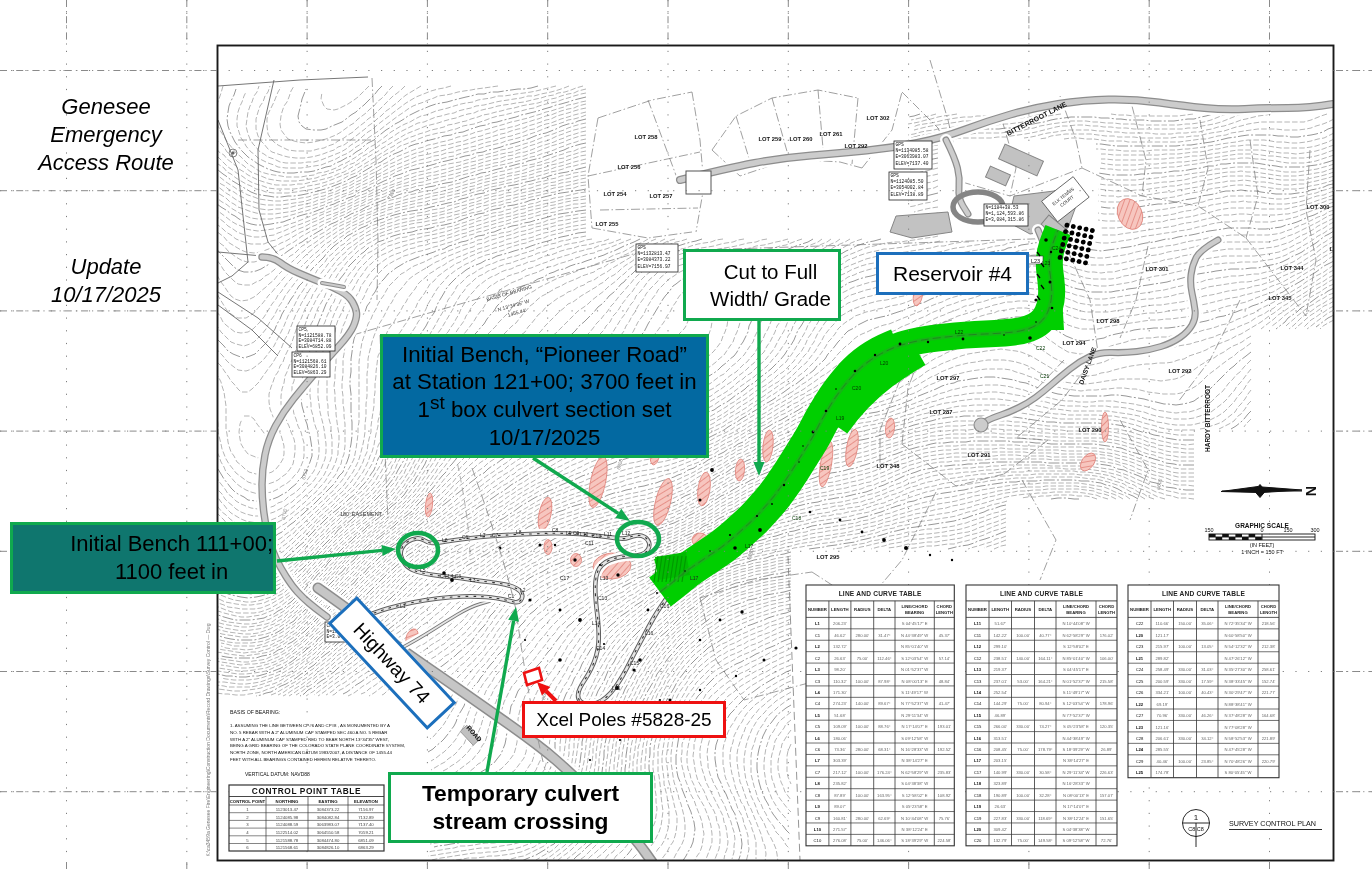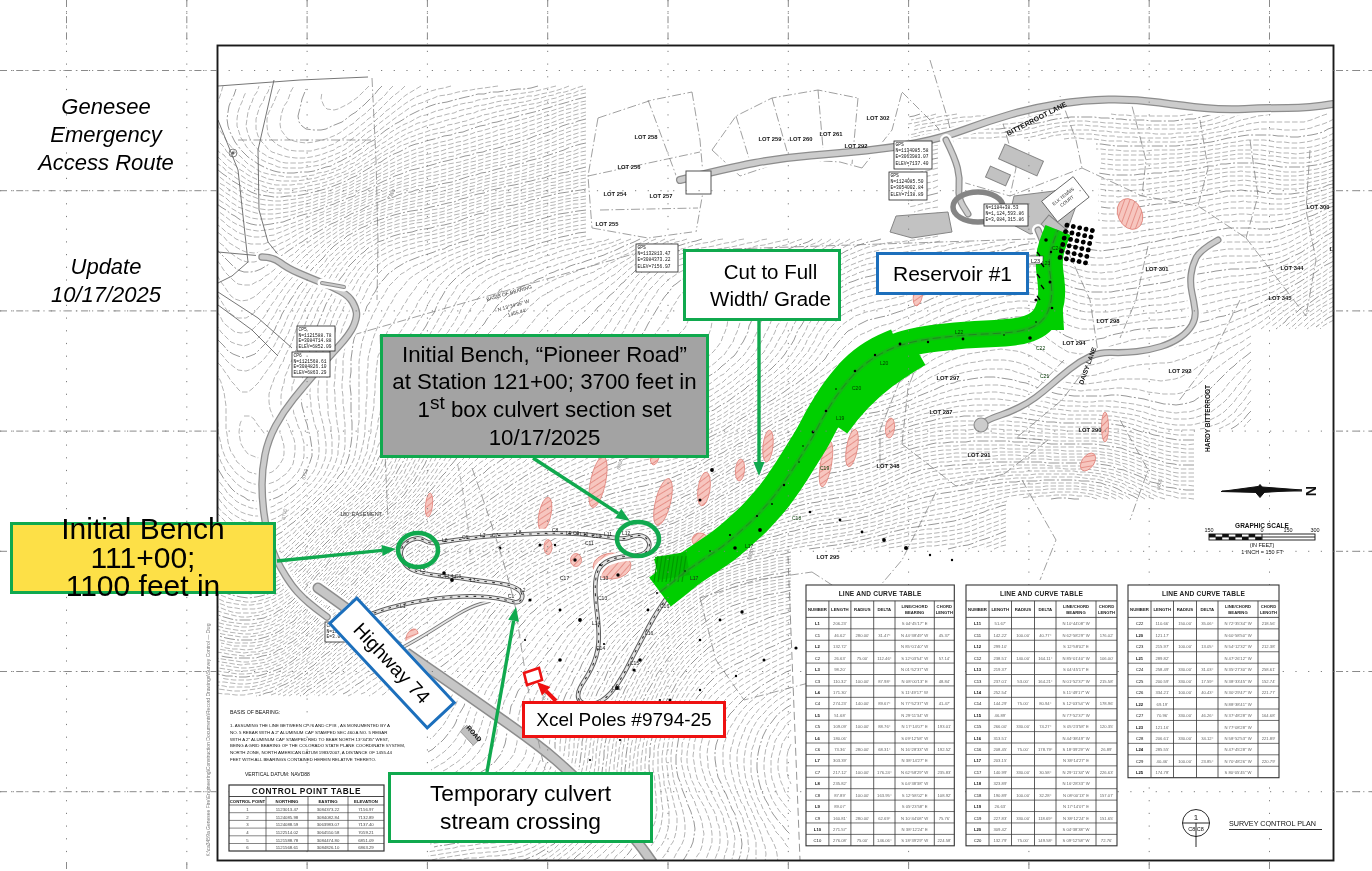--- a/index.html
+++ b/index.html
@@ -1190,30 +1190,30 @@
 <line x1="556" y1="701" x2="546.2" y2="691.2" stroke="#ee1111" stroke-width="4"></line>
       <polygon points="537,682 550.4,686.9 541.9,695.4" fill="#ee1111"></polygon>
 <polygon points="524,673 539,668 542,680 527,685" fill="#fff" stroke="#ee1111" stroke-width="2.6"></polygon>
 </svg>
 <div class="mtitle" style="top:93px;">Genesee<br>Emergency<br>Access Route</div>
 <div class="mtitle" style="top:207px;margin-top:46px;">Update<br>10/17/2025</div>
 <div style="position:absolute;left:683px;top:249px;width:158px;height:72px;border:3.7px solid #10a94e;background:#fff;display:flex;align-items:center;justify-content:center;text-align:center;font-size:20.5px;line-height:27.5px;color:#000;box-sizing:border-box;padding-left:17px;">
       <div>Cut to Full<br>Width/ Grade</div>
     </div>
 <div style="position:absolute;left:876px;top:252px;width:153px;height:43px;border:3.7px solid #1c6fbc;background:#fff;display:flex;align-items:center;justify-content:center;text-align:center;font-size:21px;line-height:21px;color:#000;box-sizing:border-box;">
-      <div>Reservoir #1</div>
+      <div>Reservoir #4</div>
     </div>
-<div style="position:absolute;left:380px;top:334px;width:329px;height:124px;border:3.7px solid #10a94e;background:#a3a3a3;display:flex;align-items:center;justify-content:center;text-align:center;font-size:22.3px;line-height:27.7px;color:#000;box-sizing:border-box;">
+<div style="position:absolute;left:380px;top:334px;width:329px;height:124px;border:3.7px solid #10a94e;background:#0369a1;display:flex;align-items:center;justify-content:center;text-align:center;font-size:22.3px;line-height:27.7px;color:#000;box-sizing:border-box;">
       <div>Initial Bench, “Pioneer Road”<br>at Station 121+00; 3700 feet in<br>1<sup style="font-size:19px;line-height:0">st</sup> box culvert section set<br>10/17/2025</div>
     </div>
-<div style="position:absolute;left:10px;top:522px;width:266px;height:72px;border:3.7px solid #10a94e;background:#fde047;display:flex;align-items:center;justify-content:flex-start;text-align:center;font-size:30px;line-height:28.5px;color:#000;box-sizing:border-box;">
+<div style="position:absolute;left:10px;top:522px;width:266px;height:72px;border:3.7px solid #10a94e;background:#0f766e;display:flex;align-items:center;justify-content:flex-end;text-align:center;font-size:22px;line-height:28.5px;color:#000;box-sizing:border-box;">
       <div>Initial Bench 111+00;<br>1100 feet in</div>
     </div>
 <div style="position:absolute;left:522px;top:701px;width:204px;height:37px;border:3.7px solid #ee1111;background:#fff;display:flex;align-items:center;justify-content:center;text-align:center;font-size:19px;line-height:19px;color:#000;box-sizing:border-box;">
-      <div>Xcel Poles #9794-25</div>
+      <div>Xcel Poles #5828-25</div>
     </div>
-<div style="position:absolute;left:388px;top:772px;width:265px;height:71px;border:3.7px solid #10a94e;background:#fff;display:flex;align-items:center;justify-content:center;text-align:center;font-size:22.8px;line-height:27.5px;color:#000;box-sizing:border-box;">
+<div style="position:absolute;left:388px;top:772px;width:265px;height:71px;border:3.7px solid #10a94e;background:#fff;display:flex;align-items:center;justify-content:center;text-align:center;font-size:22.8px;line-height:27.5px;color:#000;box-sizing:border-box;font-weight:bold;">
       <div>Temporary culvert<br>stream crossing</div>
     </div>
 <div style="position:absolute;left:319px;top:643px;width:146px;height:40px;border:3.7px solid #1c6fbc;background:#fff;display:flex;align-items:center;justify-content:center;text-align:center;font-size:19.5px;line-height:19px;color:#000;box-sizing:border-box;transform:rotate(47deg);transform-origin:center;">
       <div>Highway 74</div>
     </div>
 </div>
 
 </body></html>

